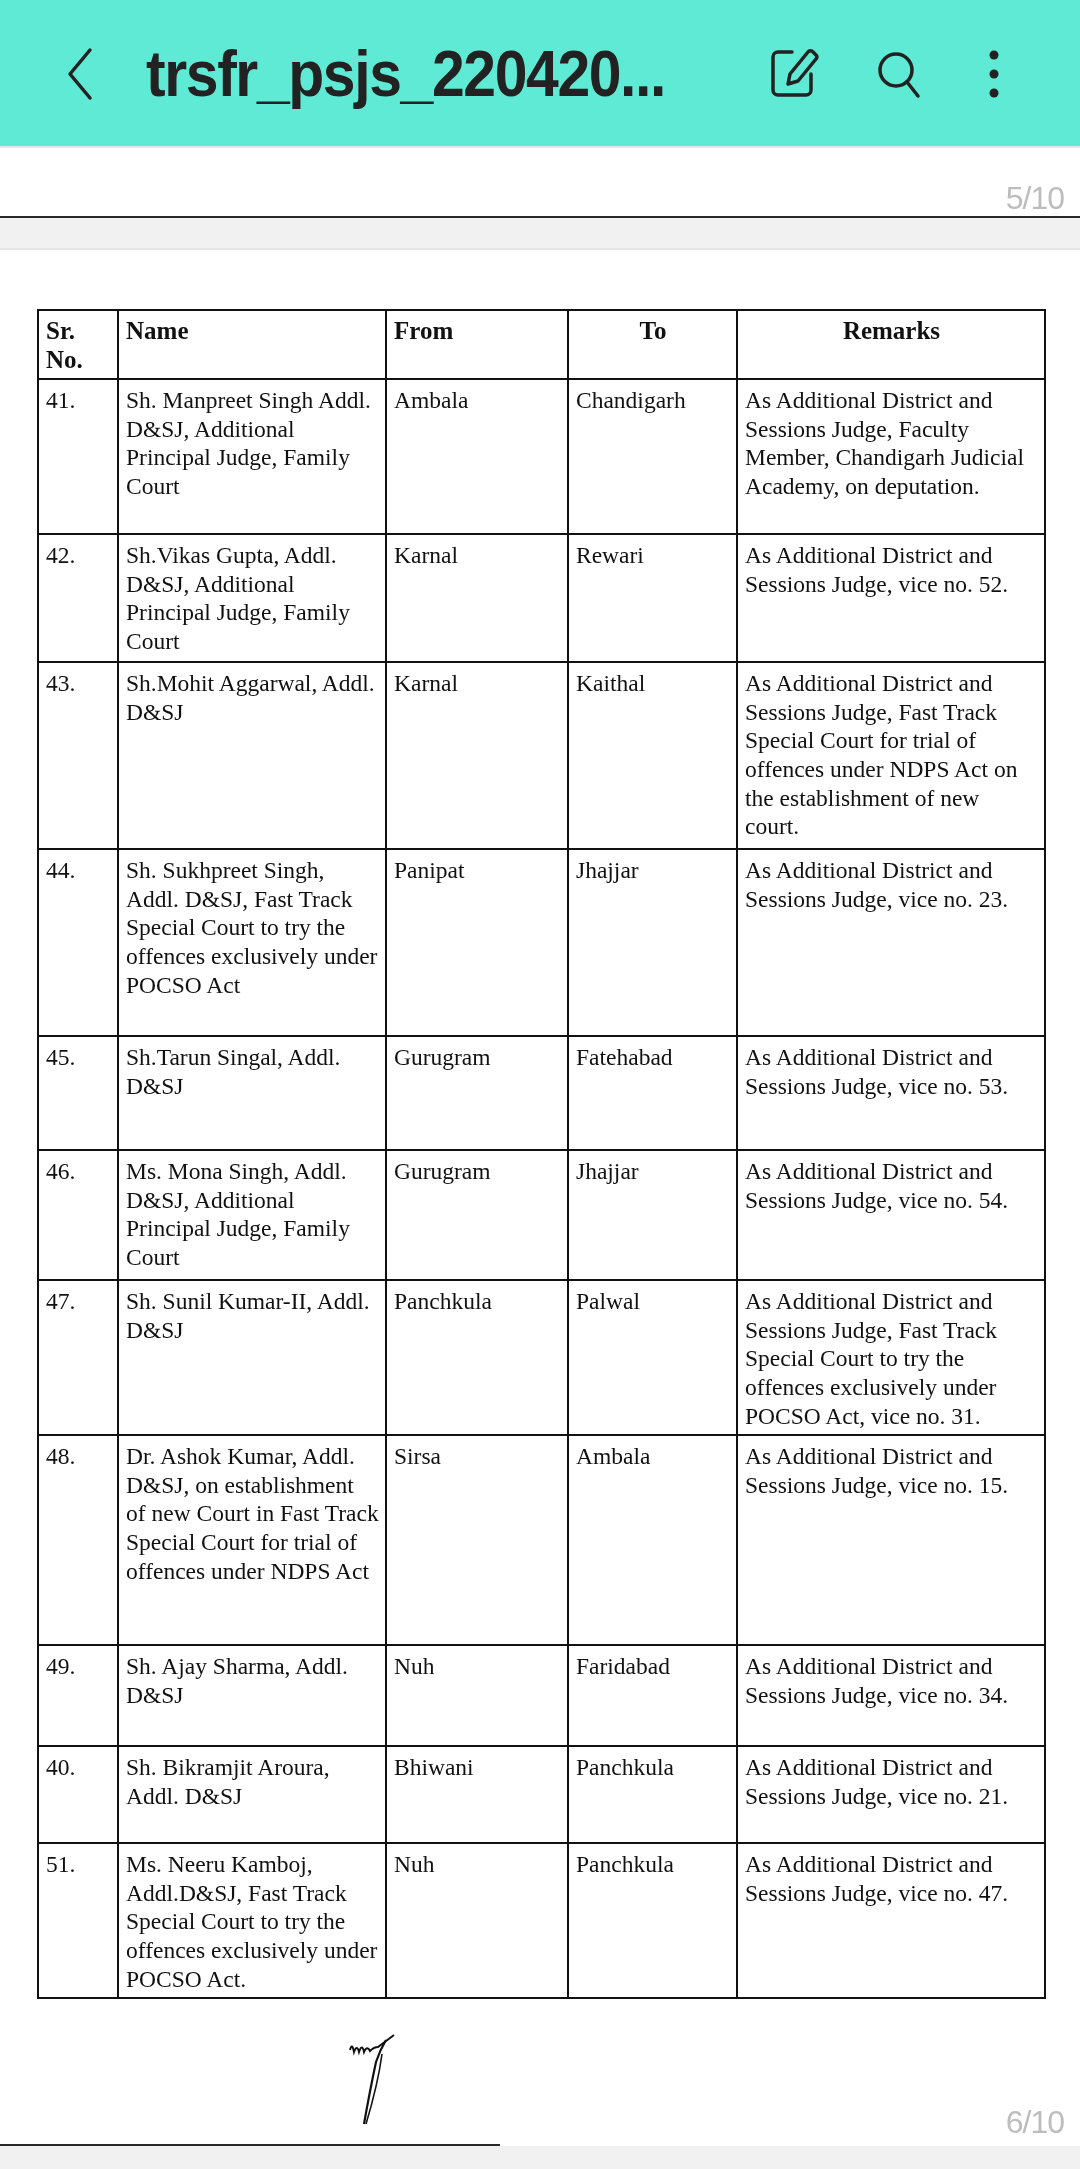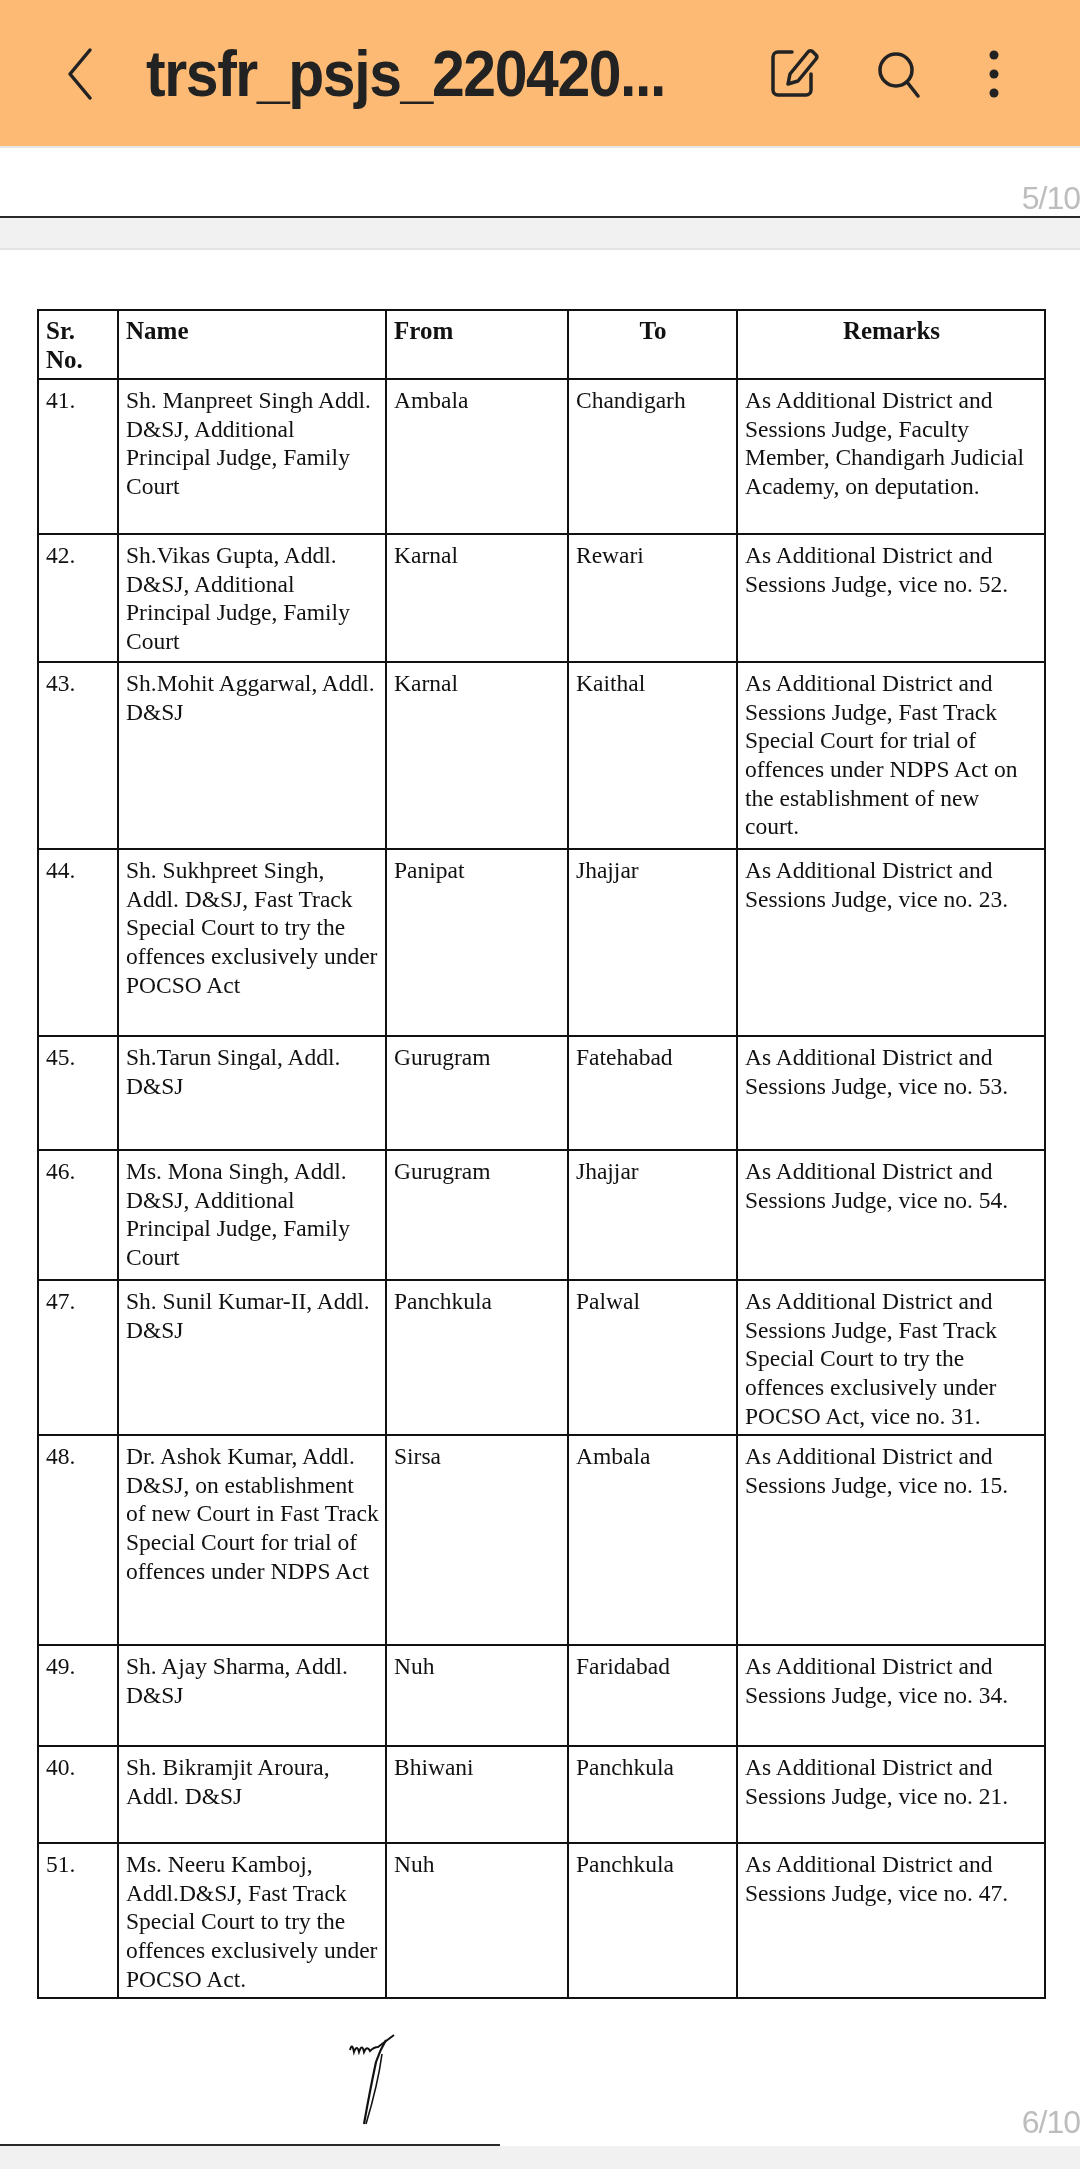--- a/index.html
+++ b/index.html
@@ -2,38 +2,38 @@
 <html><head>
 <meta charset="utf-8">
 <style>
   html, body { margin:0; padding:0; }
   body {
     width:1080px; height:2169px; overflow:hidden; position:relative;
     background:#ffffff; font-family:"Liberation Sans", sans-serif;
   }
   .topbar {
     position:absolute; left:0; top:0; width:1080px; height:146px;
-    background:#fdba74; border-bottom:2px solid #e6e6e6;
+    background:#5eead4; border-bottom:2px solid #e6e6e6;
   }
   .back-btn { position:absolute; left:60px; top:44px; width:44px; height:60px; cursor:pointer; }
   .title {
     position:absolute; left:146px; top:34px; width:600px; height:80px;
     font-family:"Liberation Sans", sans-serif; font-weight:bold; font-size:64px;
     color:#222; letter-spacing:-1.5px; line-height:80px; white-space:nowrap;
     transform:scaleX(0.92); transform-origin:left center;
   }
   .icon-btn { position:absolute; top:44px; width:56px; height:60px; cursor:pointer; }
   .edit-btn { left:766px; }
   .search-btn { left:872px; }
   .more-btn { left:966px; width:56px; }
   .page-strip-1 {
     position:absolute; left:0; top:148px; width:1080px; height:67px; background:#fff;
   }
   .page-num {
-    position:absolute; right:0; font-size:32px; color:#bdbdbd;
+    position:absolute; right:16px; font-size:32px; color:#bdbdbd;
     font-family:"Liberation Sans Narrow","Liberation Sans", sans-serif; letter-spacing:-1px;
   }
   .pn1 { top:180px; }
   .pn2 { top:2104px; }
   .page-edge-1 { position:absolute; left:0; top:216px; width:1080px; height:2px; background:#2a2a2a; }
   .gap-1 { position:absolute; left:0; top:218px; width:1080px; height:30px; background:#f1f1f1; border-bottom:2px solid #e4e4e4; }
   .page-edge-2 { position:absolute; left:0; top:2144px; width:500px; height:3px; background:#2a2a2a; }
   .gap-2 { position:absolute; left:0; top:2146px; width:1080px; height:23px; background:#f1f1f1; }
 
   table.doc {

